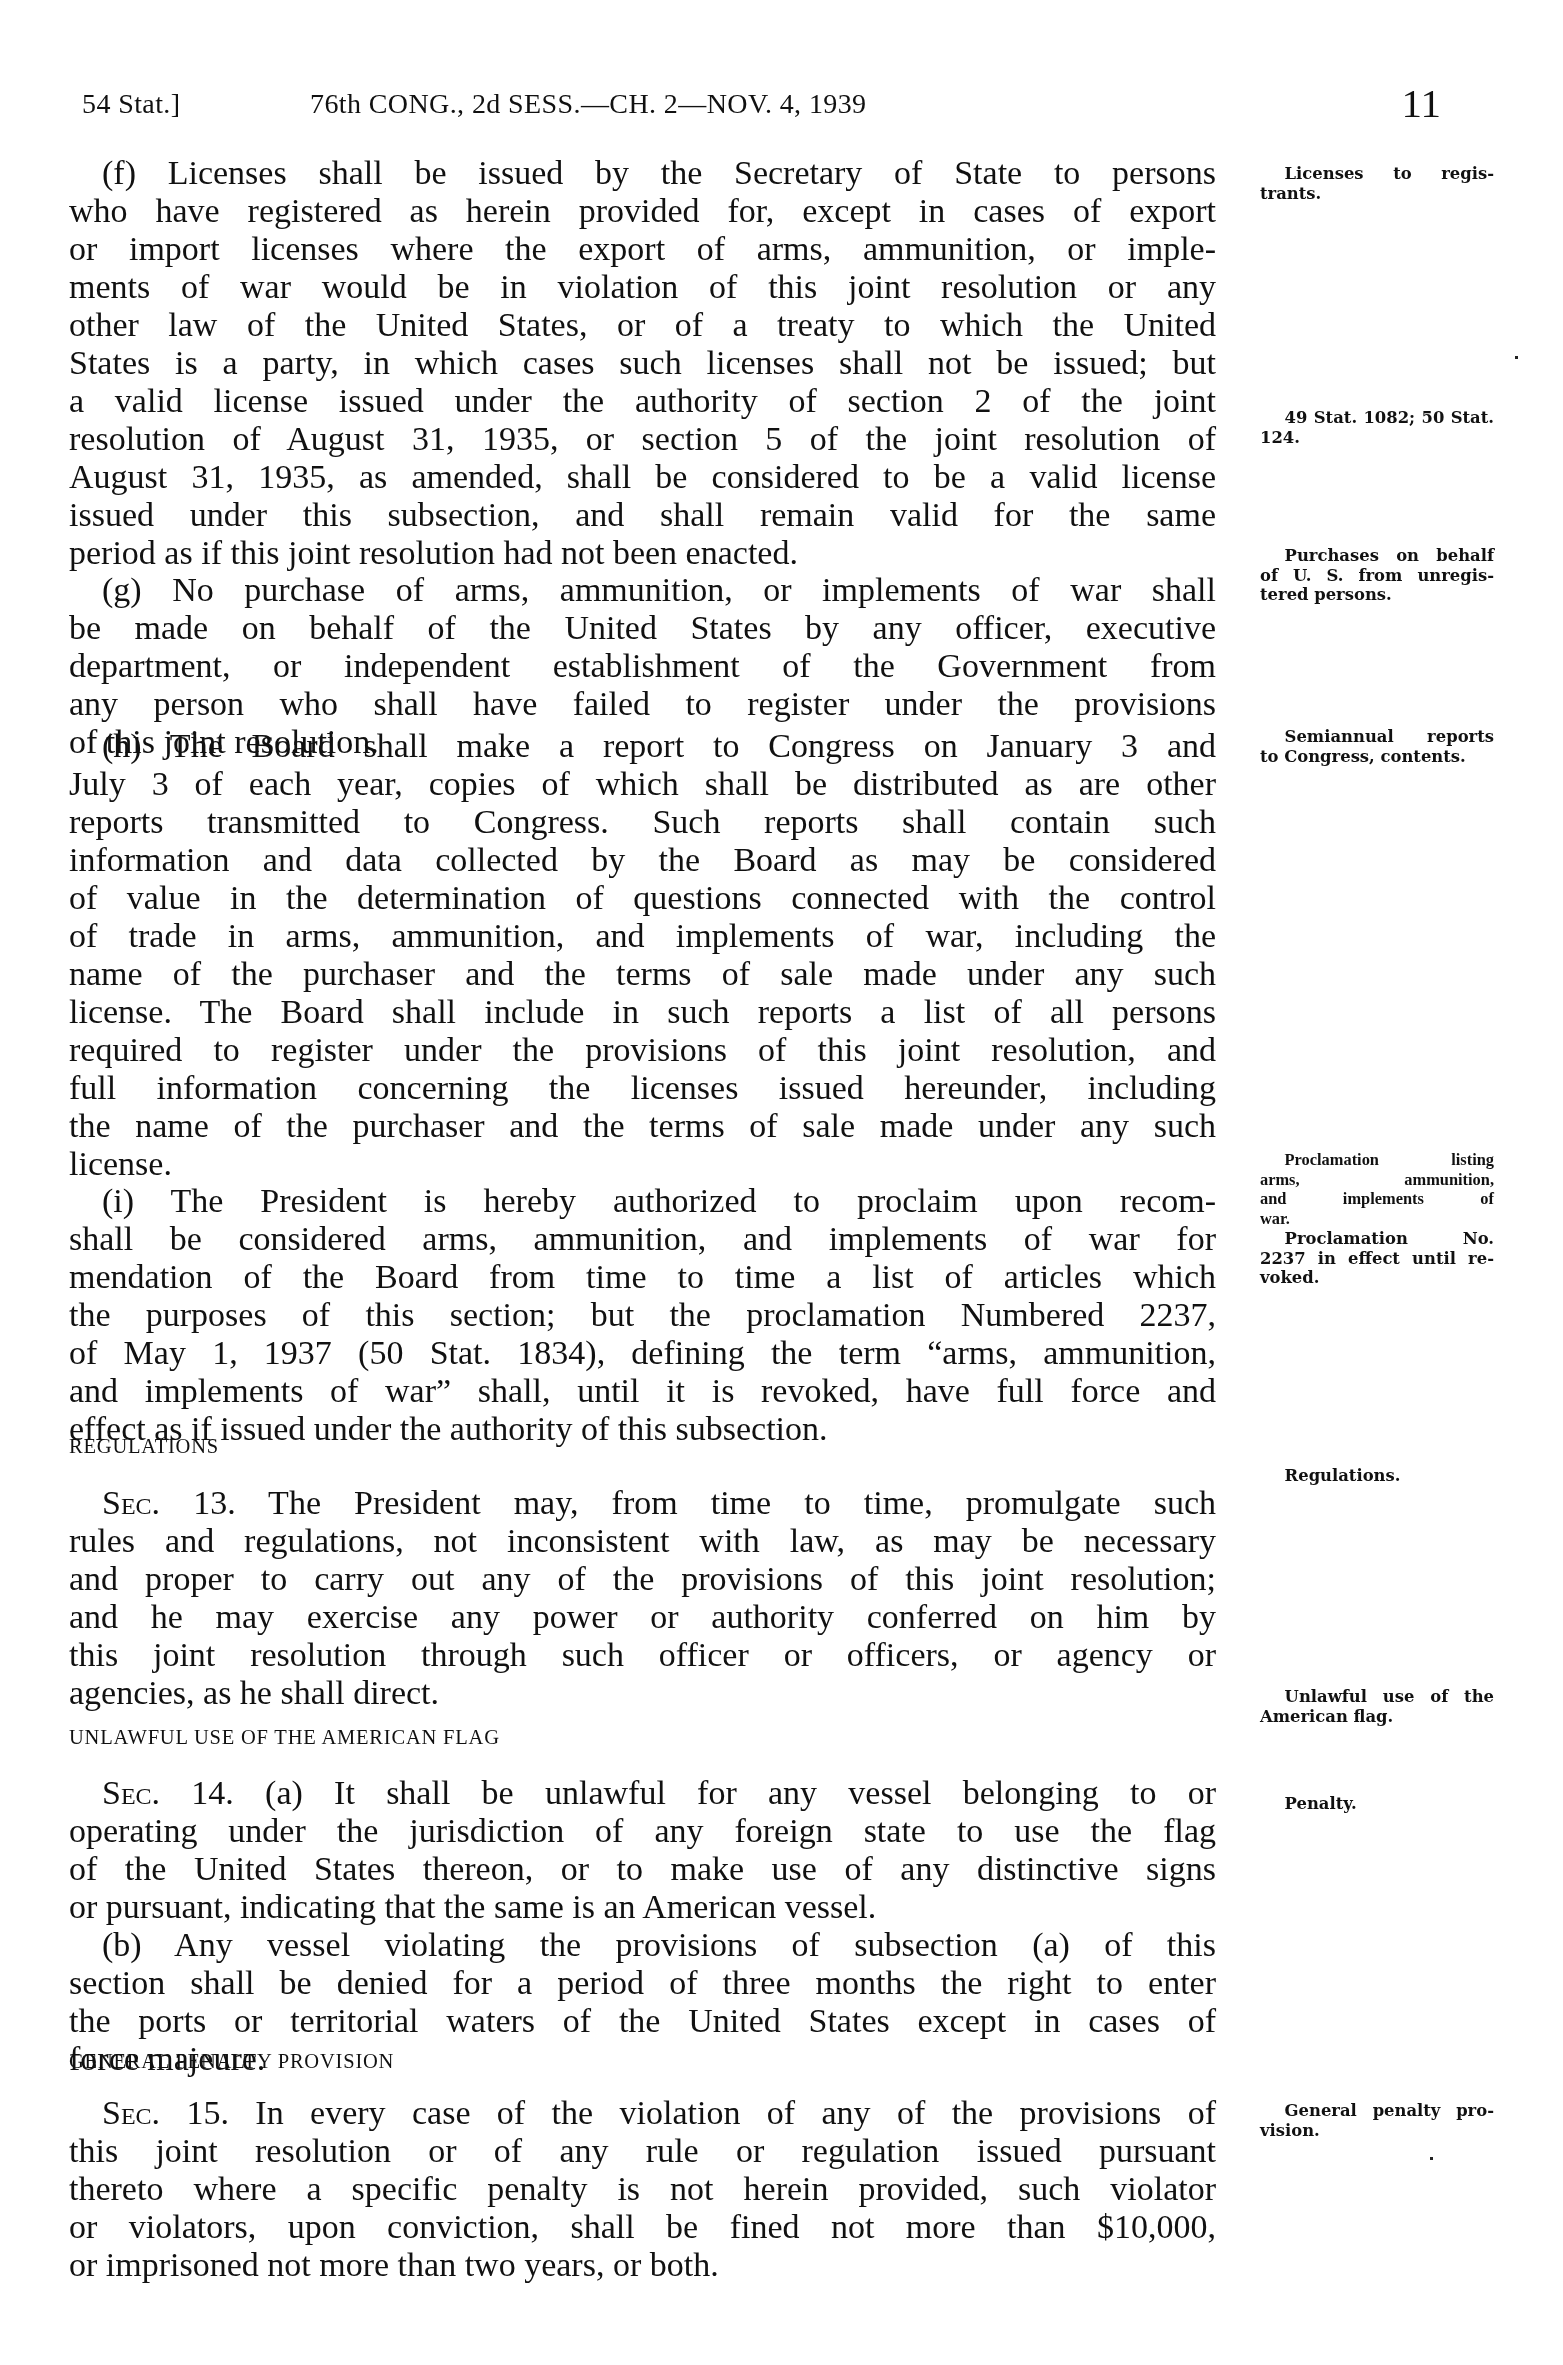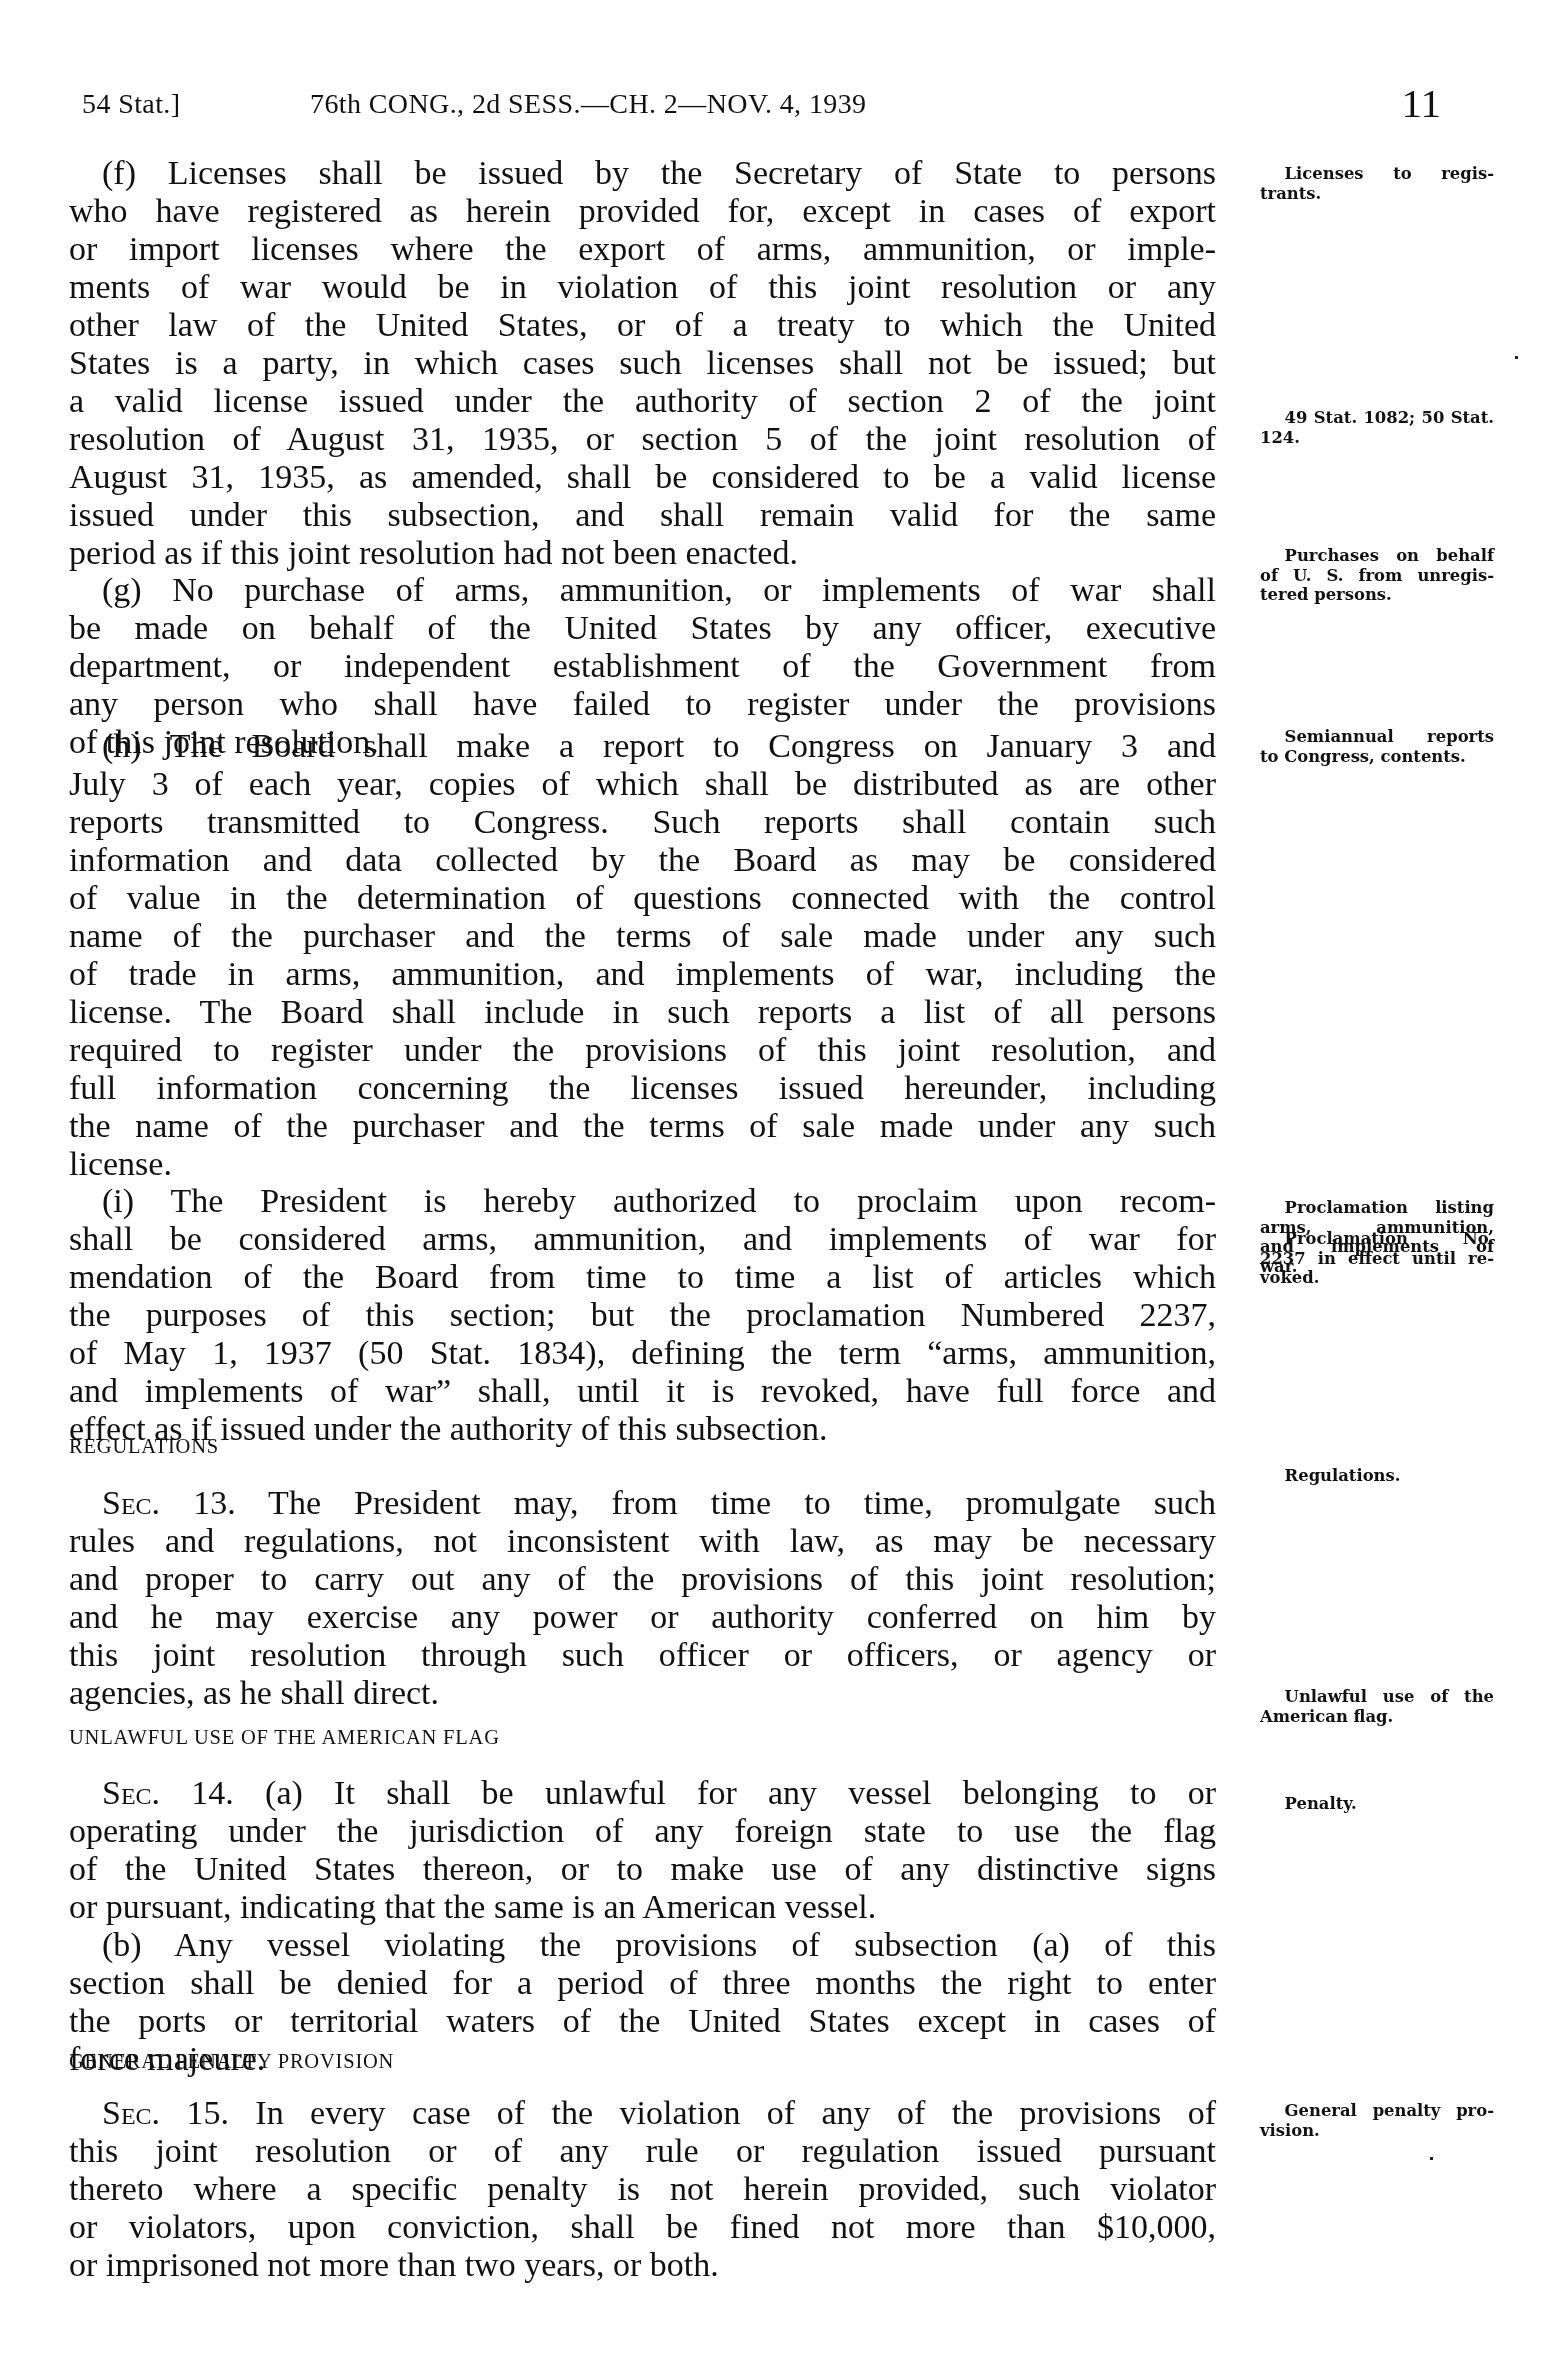--- a/index.html
+++ b/index.html
@@ -47,22 +47,22 @@
   <span class="line">any person who shall have failed to register under the provisions</span>
   <span class="line last">of this joint resolution.</span>
 </div>
 
 <div class="abs body" style="top:727px;">
   <span class="line first">(h) The Board shall make a report to Congress on January 3 and</span>
   <span class="line">July 3 of each year, copies of which shall be distributed as are other</span>
   <span class="line">reports transmitted to Congress.  Such reports shall contain such</span>
   <span class="line">information and data collected by the Board as may be considered</span>
   <span class="line">of value in the determination of questions connected with the control</span>
+  <span class="line">of trade in arms, ammunition, and implements of war, including the</span>
   <span class="line">name of the purchaser and the terms of sale made under any such</span>
-  <span class="line">of trade in arms, ammunition, and implements of war, including the</span>
   <span class="line">license. The Board shall include in such reports a list of all persons</span>
   <span class="line">required to register under the provisions of this joint resolution, and</span>
   <span class="line">full information concerning the licenses issued hereunder, including</span>
   <span class="line">the name of the purchaser and the terms of sale made under any such</span>
   <span class="line last">license.</span>
 </div>
 
 <div class="abs body" style="top:1182px;">
   <span class="line first">(i) The President is hereby authorized to proclaim upon recom-</span>
   <span class="line">shall be considered arms, ammunition, and implements of war for</span>
@@ -114,21 +114,21 @@
 </div>
 <div class="abs note" style="top:546px;">
   <span class="nl ind">Purchases on behalf</span>
   <span class="nl">of U. S. from unregis-</span>
   <span class="nl last">tered persons.</span>
 </div>
 <div class="abs note" style="top:727px;">
   <span class="nl ind">Semiannual reports</span>
   <span class="nl last">to Congress, contents.</span>
 </div>
-<div class="abs note" style="top:1198px;">
+<div class="abs note" style="top:1150px;font-family:Liberation Serif, serif;">
   <span class="nl ind">Proclamation listing</span>
   <span class="nl">arms, ammunition,</span>
   <span class="nl">and implements of</span>
   <span class="nl last">war.</span>
 </div>
 <div class="abs note" style="top:1229px;">
   <span class="nl ind">Proclamation No.</span>
   <span class="nl">2237 in effect until re-</span>
   <span class="nl last">voked.</span>
 </div>

